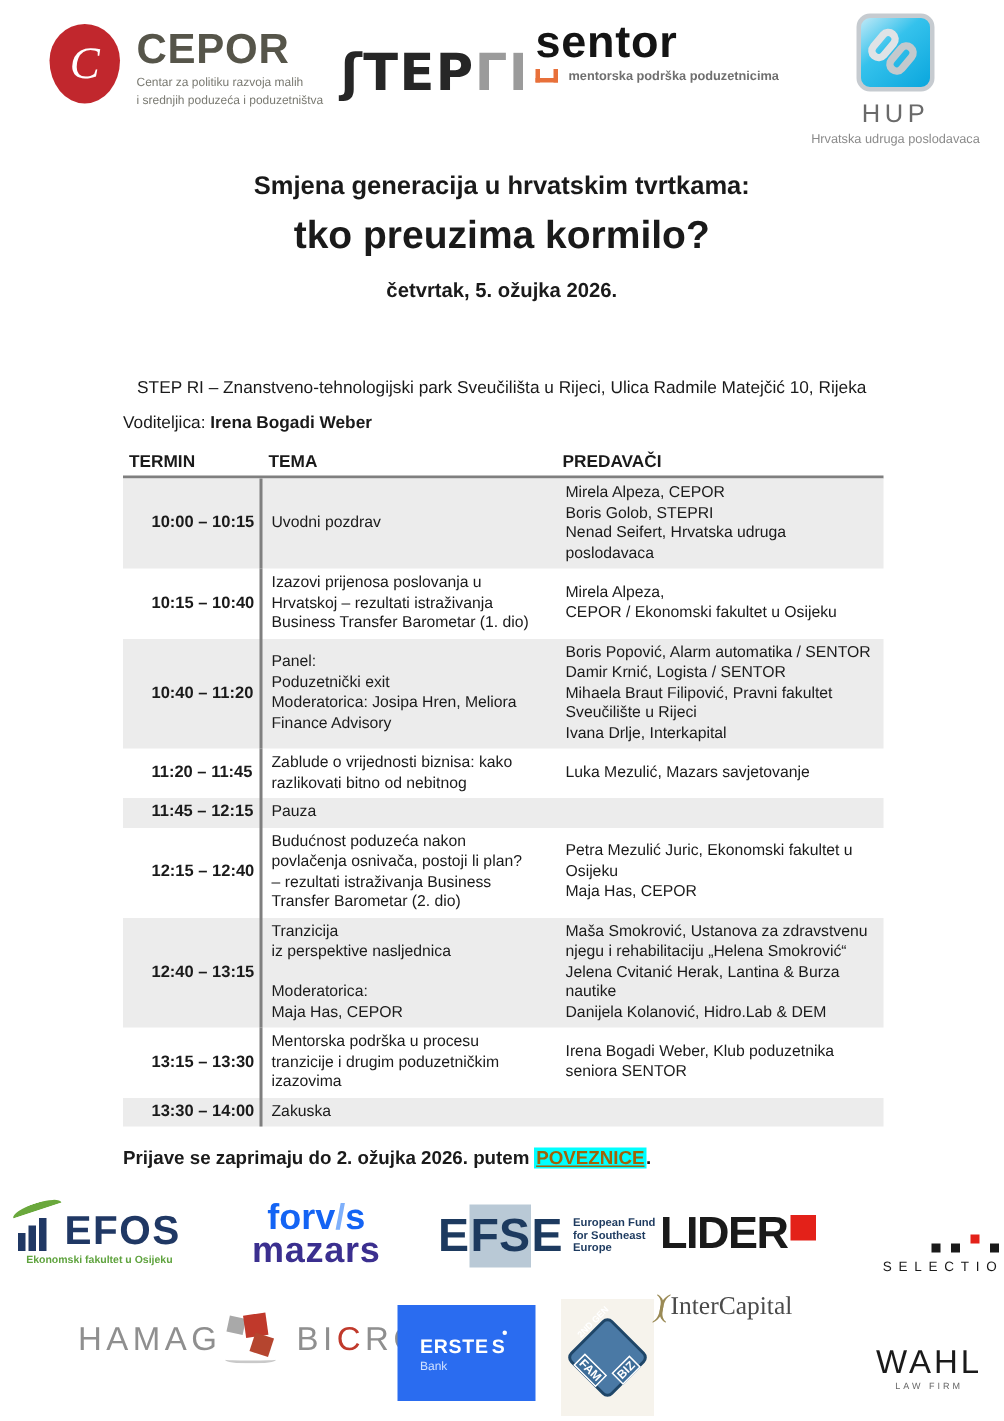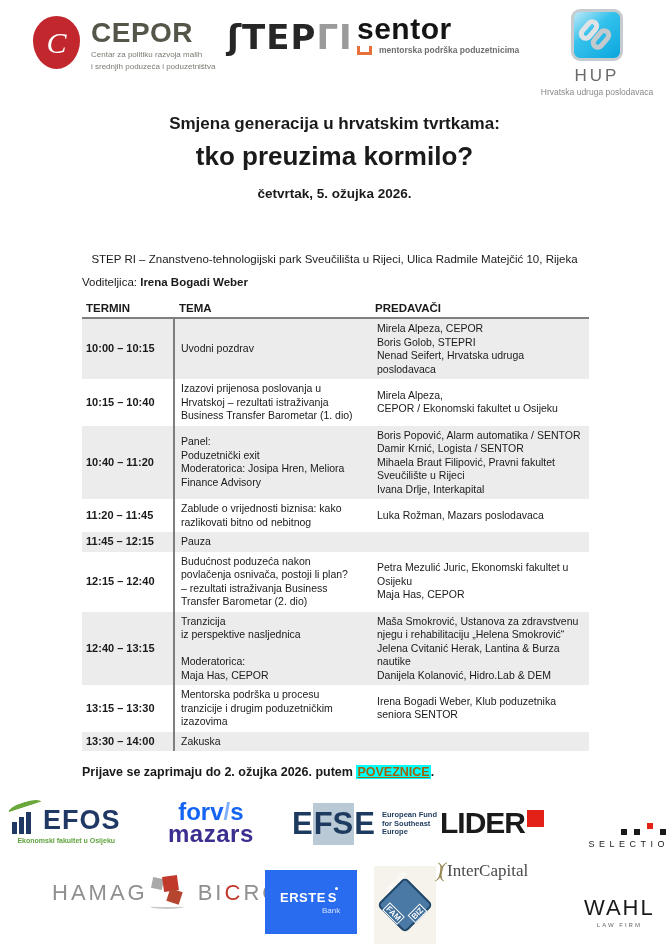--- a/index.html
+++ b/index.html
@@ -8,21 +8,21 @@
     position:relative; width:669px; height:947px; background:#fff;
     font-family:"Liberation Sans", sans-serif; color:#1a1a1a; overflow:hidden;
   }
   
   .cepor { position:absolute; left:33px; top:16px; display:flex; gap:11px; align-items:flex-start; }
   .cepor-mark { width:47px; height:53px; background:#c1272d; border-radius:50% 50% 50% 50%/46% 46% 54% 54%;
     display:flex; align-items:center; justify-content:center; }
   .cepor-mark span { font-family:"Liberation Serif", serif; font-style:italic; font-size:30px; color:#fff; }
   .cepor-name { font-size:28px; font-weight:bold; color:#56554a; letter-spacing:0.5px; line-height:30px; margin-top:2px;}
   .cepor-tag { font-size:8px; color:#7a7a72; line-height:9.5px; margin-top:2px; }
-  .stepri { position:absolute; left:227px; top:20px; font-size:34px; font-weight:bold; letter-spacing:1px;
+  .stepri { position:absolute; left:227px; top:32px; font-size:34px; font-weight:bold; letter-spacing:1px;
     font-family:"DejaVu Sans","Liberation Sans",sans-serif; line-height:34px;}
   .stepri .dark { color:#262626; } .stepri .lite { color:#9b9b9b; }
   .sentor { position:absolute; left:357px; top:14px; }
   .sentor-name { font-size:30px; font-weight:bold; color:#141414; letter-spacing:0.5px; line-height:30px; }
   .sentor-sub { display:flex; align-items:flex-end; gap:7px; margin-top:1px; }
   .sentor-bracket { width:15px; height:9px; border-left:3px solid #e8703a; border-bottom:3px solid #e8703a; border-right:3px solid #e8703a; }
   .sentor-tag { font-size:8.5px; font-weight:bold; color:#6f6f6f; }
   .hup { position:absolute; left:538px; top:9px; width:118px; text-align:center; }
   .hup-mark { width:52px; height:52px; margin:0 auto; border-radius:9px; position:relative; overflow:hidden;
     background:linear-gradient(140deg,#bfe9f7 0%,#35c2ec 40%,#0aa6dd 100%); border:3px solid #c6cbd0; }
@@ -43,21 +43,21 @@
   
   .agenda { position:absolute; top:301px; left:82px; width:507px; }
   .thead { display:grid; grid-template-columns:93px 196px 1fr; font-weight:bold; font-size:11.5px;
     border-bottom:2.5px solid #7f7f7f; }
   .thead .h { padding:1px 4px 3px 4px; }
   .trow { display:grid; grid-template-columns:93px 196px 1fr; }
   .trow.shaded { background:#ececec; }
   .cell { font-size:10.5px; line-height:13.5px; padding:3px 2px 3px 6px; align-self:center; }
   .cell div { white-space:nowrap; }
   .cell.time { font-weight:bold; font-size:11px; align-self:stretch; display:flex; align-items:center;
-    border-right:2.5px solid #7f7f7f; padding-left:4px; }
+    border-right:2.5px solid #7f7f7f; padding-left:19px; }
   
   .register { position:absolute; top:765px; left:82px; font-size:12.5px; font-weight:bold; }
   .register a { color:#a16207; background:#00ffff; padding:0 1px; }
   
   .sponsors { position:absolute; top:792px; left:0; width:669px; height:152px; }
   .sp { position:absolute; }
   .efos { left:12px; top:8px; text-align:center; }
   .efos-row { display:flex; align-items:flex-end; gap:5px; justify-content:center; }
   .efos-bars { position:relative; width:26px; height:34px; }
   .efos-bars i { position:absolute; bottom:0; width:5px; background:#203864; }
@@ -89,21 +89,21 @@
   .hamag-cubes i.g { left:2px; top:2px; width:11px; height:11px; background:#a9a9a9; transform:rotate(12deg); }
   .hamag-cubes i.r1 { left:13px; top:0; width:15px; height:15px; background:#c0392b; transform:rotate(-8deg); }
   .hamag-cubes i.r2 { left:18px; top:14px; width:13px; height:13px; background:#b5452f; transform:rotate(18deg); }
   .hamag-cubes i.sw { left:0; top:28px; width:34px; height:5px; border-bottom:2px solid #c9c9c9; border-radius:50%; background:none; }
   .hamag .c-red { color:#c0392b; }
   .erste { left:265px; top:78px; width:92px; height:64px; background:#2a6cf0; color:#fff;
     display:flex; flex-direction:column; justify-content:center; padding-left:15px; }
   .erste-name { font-size:13px; font-weight:bold; letter-spacing:0.5px; }
   .erste-s { position:relative; margin-left:2px; }
   .erste-s::after { content:""; position:absolute; top:-3px; right:-1px; width:3px; height:3px; background:#fff; border-radius:50%; }
-  .erste-sub { font-size:8px; color:#cfe0ff; margin-top:1px;margin-left:42px; }
+  .erste-sub { font-size:8px; color:#cfe0ff; margin-top:1px; }
   .fambiz { left:374px; top:74px; width:62px; height:78px; background:#f6f3ec; }
   .fb-diamond { position:absolute; left:11px; top:19px; width:40px; height:40px; background:#4a79a5;
     border:2px solid #1f4668; border-radius:5px; transform:rotate(45deg); }
   .fambiz span { position:absolute; color:#fff; font-weight:bold; }
   .fb-top { top:13px; left:22px; font-size:6px; transform:translateX(-50%) rotate(-45deg); width:30px; text-align:center; }
   .fb-fam { left:9px; top:42px; font-size:8px; border:1px solid #fff; padding:0 1px; transform:rotate(45deg); background:#3d6d99; }
   .fb-biz { right:10px; top:42px; font-size:8px; border:1px solid #fff; padding:0 1px; transform:rotate(-45deg); background:#3d6d99; }
   .intercap { left:436px; top:66px; display:flex; align-items:center; font-family:"Liberation Serif", serif; }
   .ic-mark { color:#9a8a55; font-size:21px; font-style:italic; letter-spacing:-4px; margin-right:5px; }
   .ic-name { font-size:17px; color:#4a4a4a; }
@@ -203,21 +203,21 @@
             <div>Ivana Drlje, Interkapital</div>
           </div>
         </div>
         <div class="trow">
           <div class="cell time">11:20 – 11:45</div>
           <div class="cell tema">
             <div>Zablude o vrijednosti biznisa: kako</div>
             <div>razlikovati bitno od nebitnog</div>
           </div>
           <div class="cell pred">
-            <div>Luka Rožman, Mazars poslodavaca</div>
+            <div>Luka Mezulić, Mazars savjetovanje</div>
           </div>
         </div>
         <div class="trow shaded">
           <div class="cell time">11:45 – 12:15</div>
           <div class="cell tema">
             <div>Pauza</div>
           </div>
           <div class="cell pred"></div>
         </div>
         <div class="trow">

